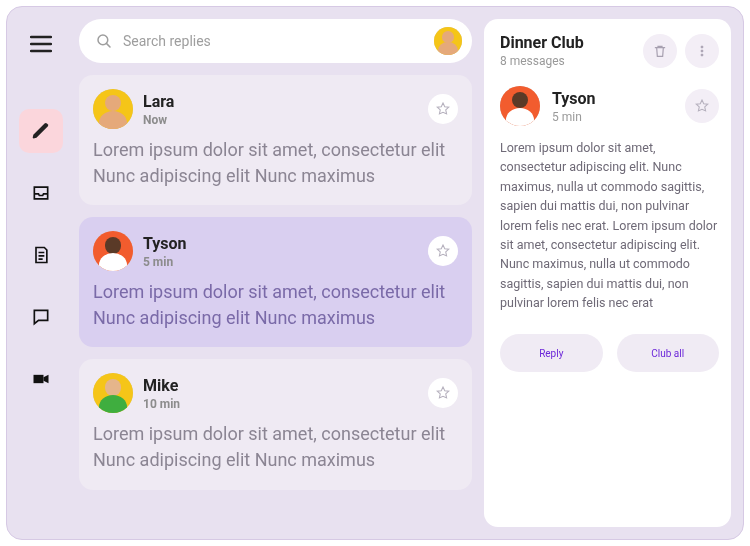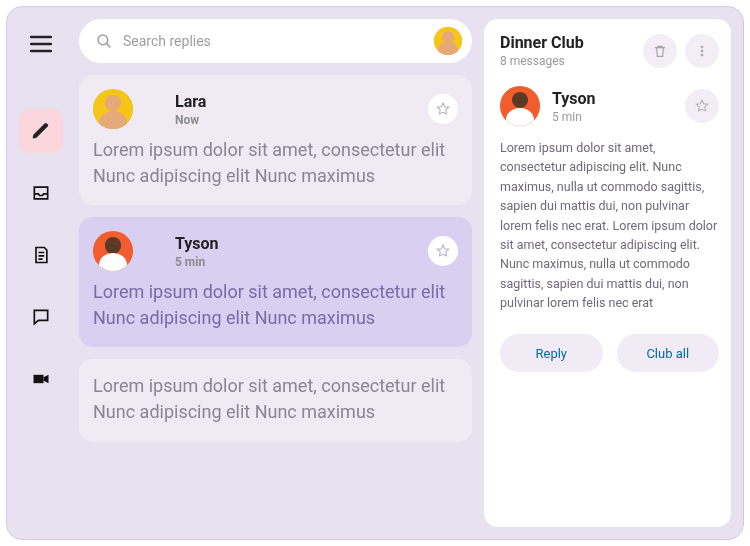--- a/index.html
+++ b/index.html
@@ -91,21 +91,21 @@
     display: flex;
     flex-direction: column;
     gap: 8px;
   }
   .thread.selected { background: #d9cff0; }
   .thread-head {
     display: flex;
     align-items: center;
     gap: 10px;
   }
-  .thread-head .meta { flex:1; min-width:0;margin-left:32px; }
+  .thread-head .meta { flex:1; min-width:0; }
   .thread-head .meta .name { font-weight: 700; font-size: 16px; color: #222; }
   .thread-head .meta .time { font-size: 12px; color: #8c8c8c; margin-top:2px;font-weight:bold; }
   .star-btn {
     width: 30px; height: 30px;
     border-radius: 50%;
     background: #fff;
     display:flex; align-items:center; justify-content:center;
     cursor:pointer;
   }
   .star-btn svg { width:16px; height:16px; stroke:#b5b0bd; fill:none; stroke-width:1.6; }
@@ -152,22 +152,22 @@
   }
   .actions {
     display:flex; gap:14px; margin-top:22px;
   }
   .pill-btn {
     flex:1;
     background:#f0ebf4;
     border:none;
     border-radius:22px;
     height:38px;
-    font-size:13px;
-    color:#0369a1;
+    font-size:10px;
+    color:#6d28d9;
     cursor:pointer;
   }
 </style>
 </head>
 <body>
 
 <div class="app">
 
   <div class="sidebar">
     <div class="menu-btn">
@@ -256,20 +256,36 @@
           <div class="star-btn">
             <svg viewBox="0 0 24 24">
                 <path d="M12 3l2.6 5.6 6 .6-4.5 4.1 1.3 6L12 16.9 6.6 19.3l1.3-6L3.4 9.2l6-.6z"></path>
               </svg>
           </div>
         </div>
         <div class="preview">Lorem ipsum dolor sit amet, consectetur elit Nunc adipiscing elit Nunc maximus</div>
       </div>
 
       <div class="thread">
+        <div class="thread-head">
+          <span class="avatar md mike">
+              <span class="bg"></span>
+              <span class="head"></span>
+              <span class="body"></span>
+            </span>
+          <div class="meta">
+            <div class="name">Mike</div>
+            <div class="time">10 min</div>
+          </div>
+          <div class="star-btn">
+            <svg viewBox="0 0 24 24">
+                <path d="M12 3l2.6 5.6 6 .6-4.5 4.1 1.3 6L12 16.9 6.6 19.3l1.3-6L3.4 9.2l6-.6z"></path>
+              </svg>
+          </div>
+        </div>
         <div class="preview">Lorem ipsum dolor sit amet, consectetur elit Nunc adipiscing elit Nunc maximus</div>
       </div>
     </div>
 
     <div class="detail-col">
       <div class="detail-header">
         <div class="info">
           <div class="title">Dinner Club</div>
           <div class="sub">8 messages</div>
         </div>

